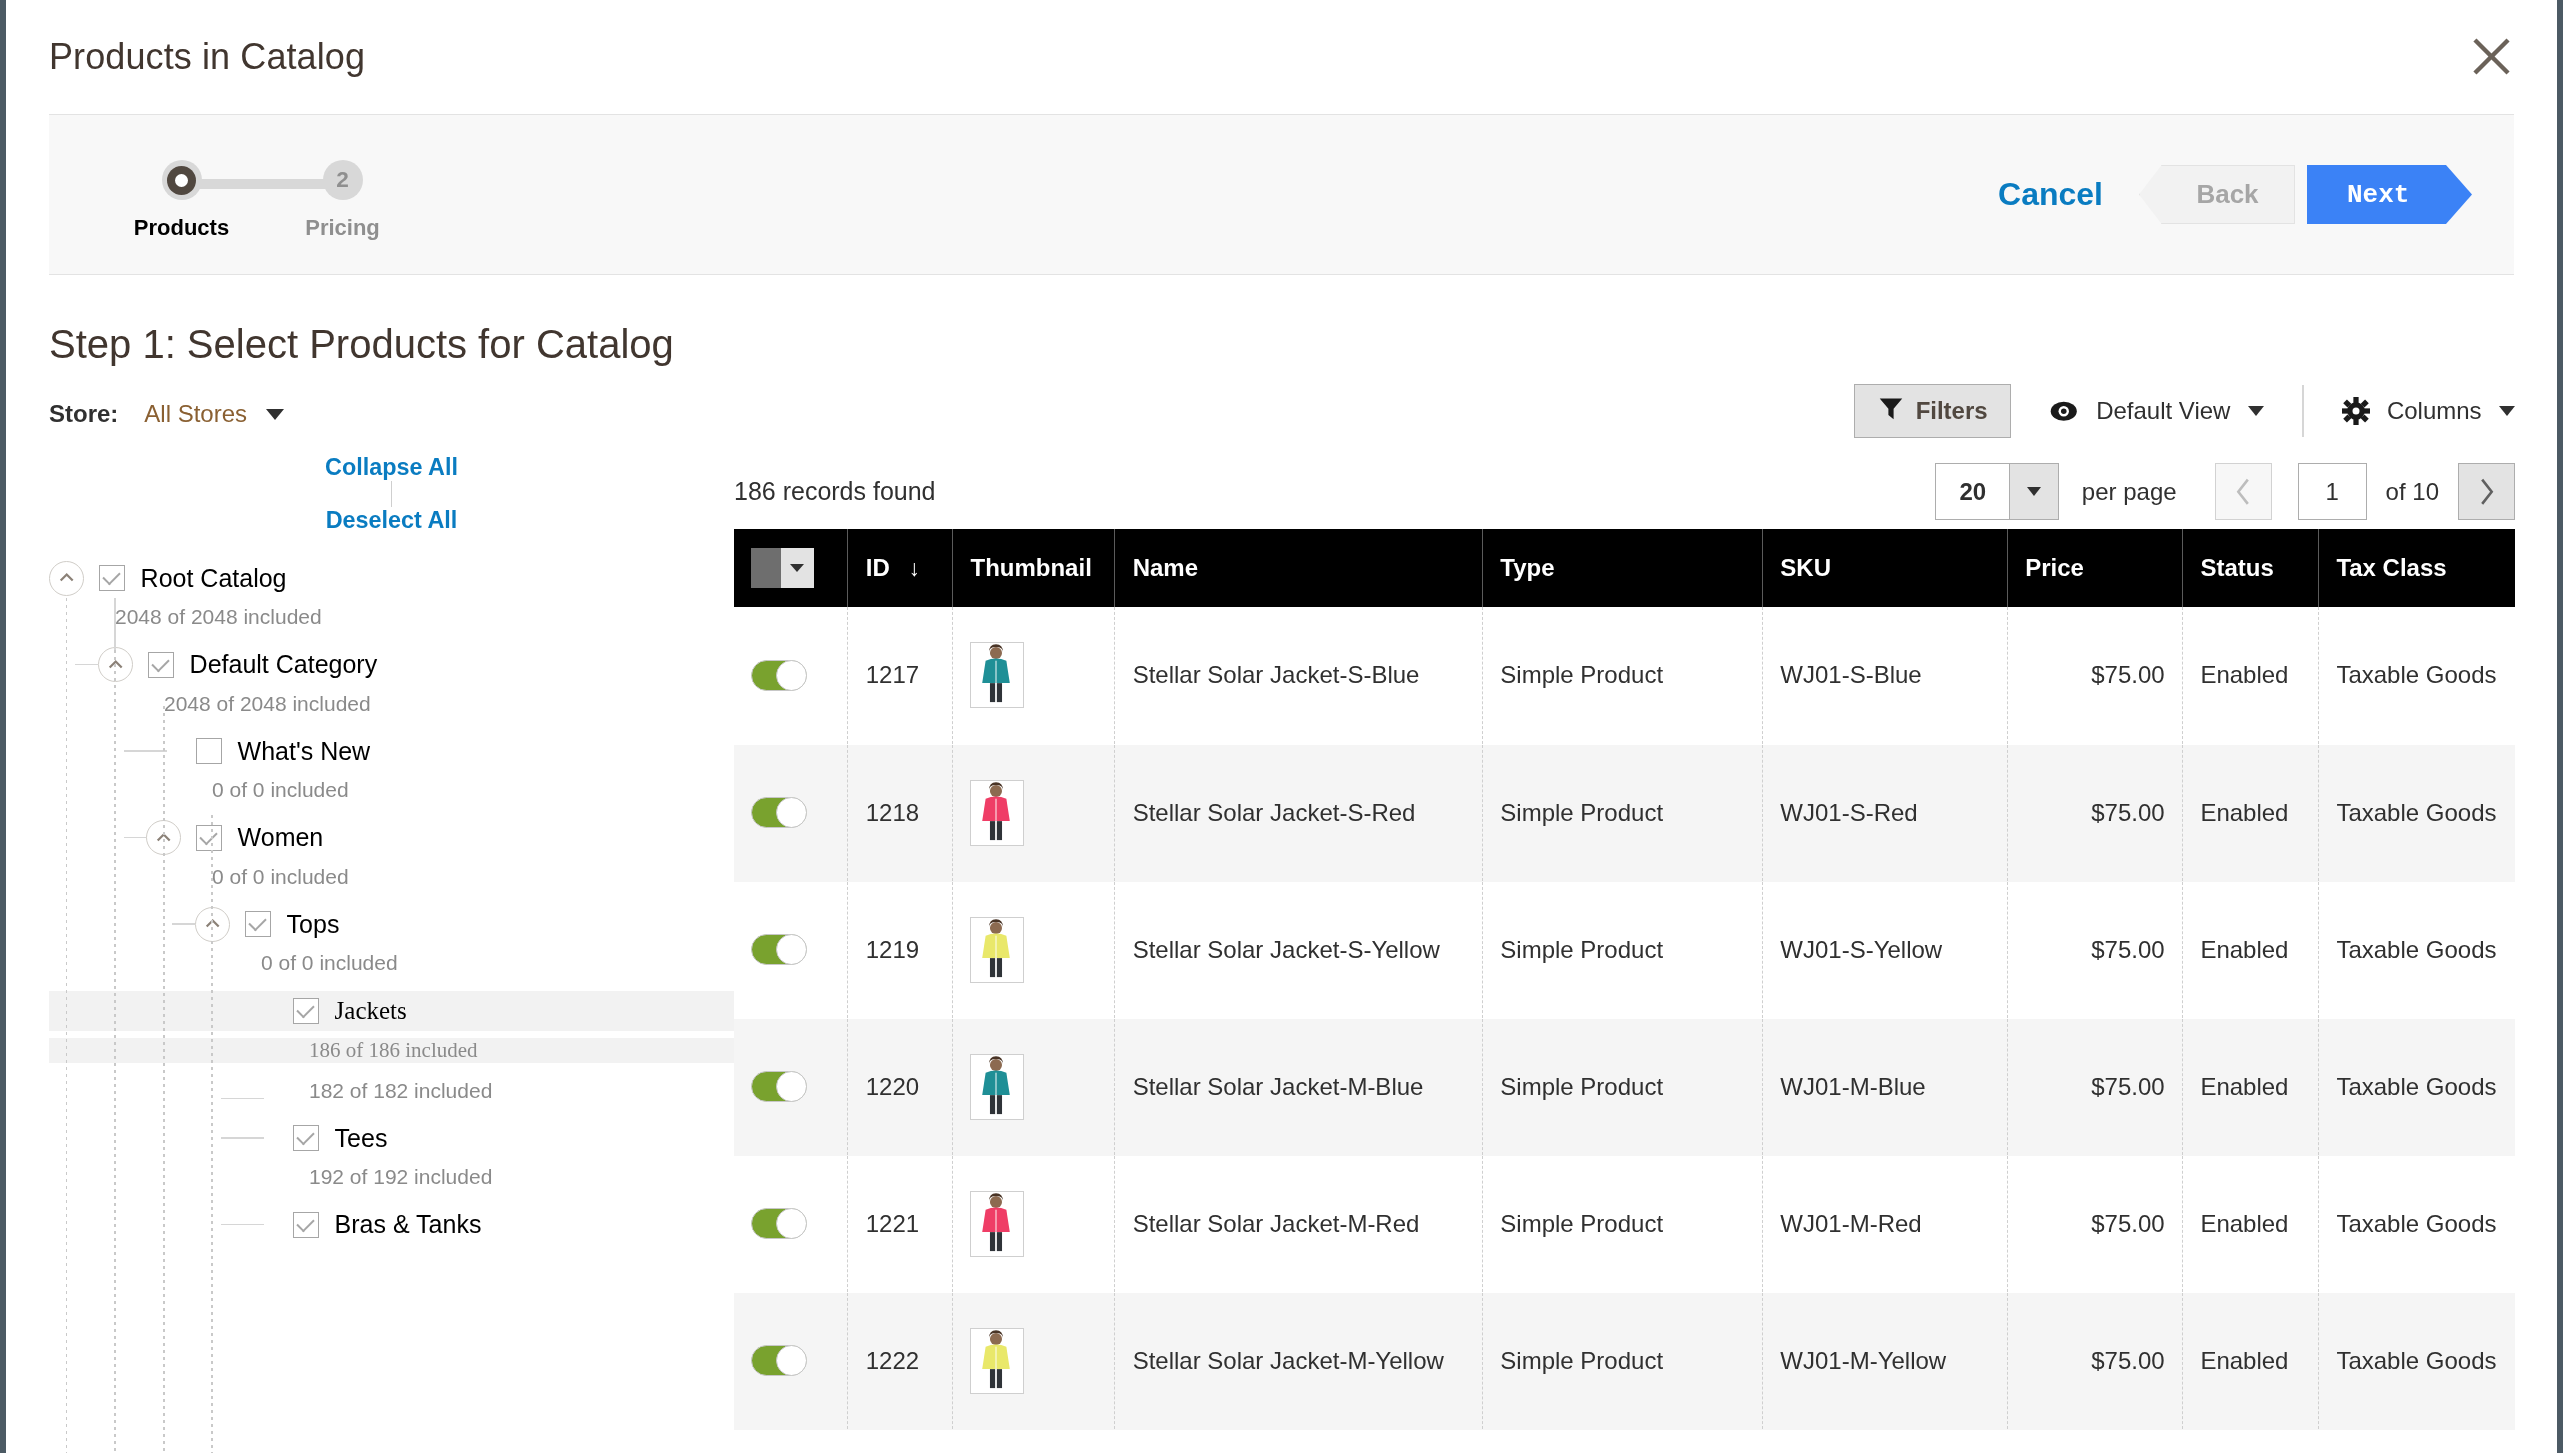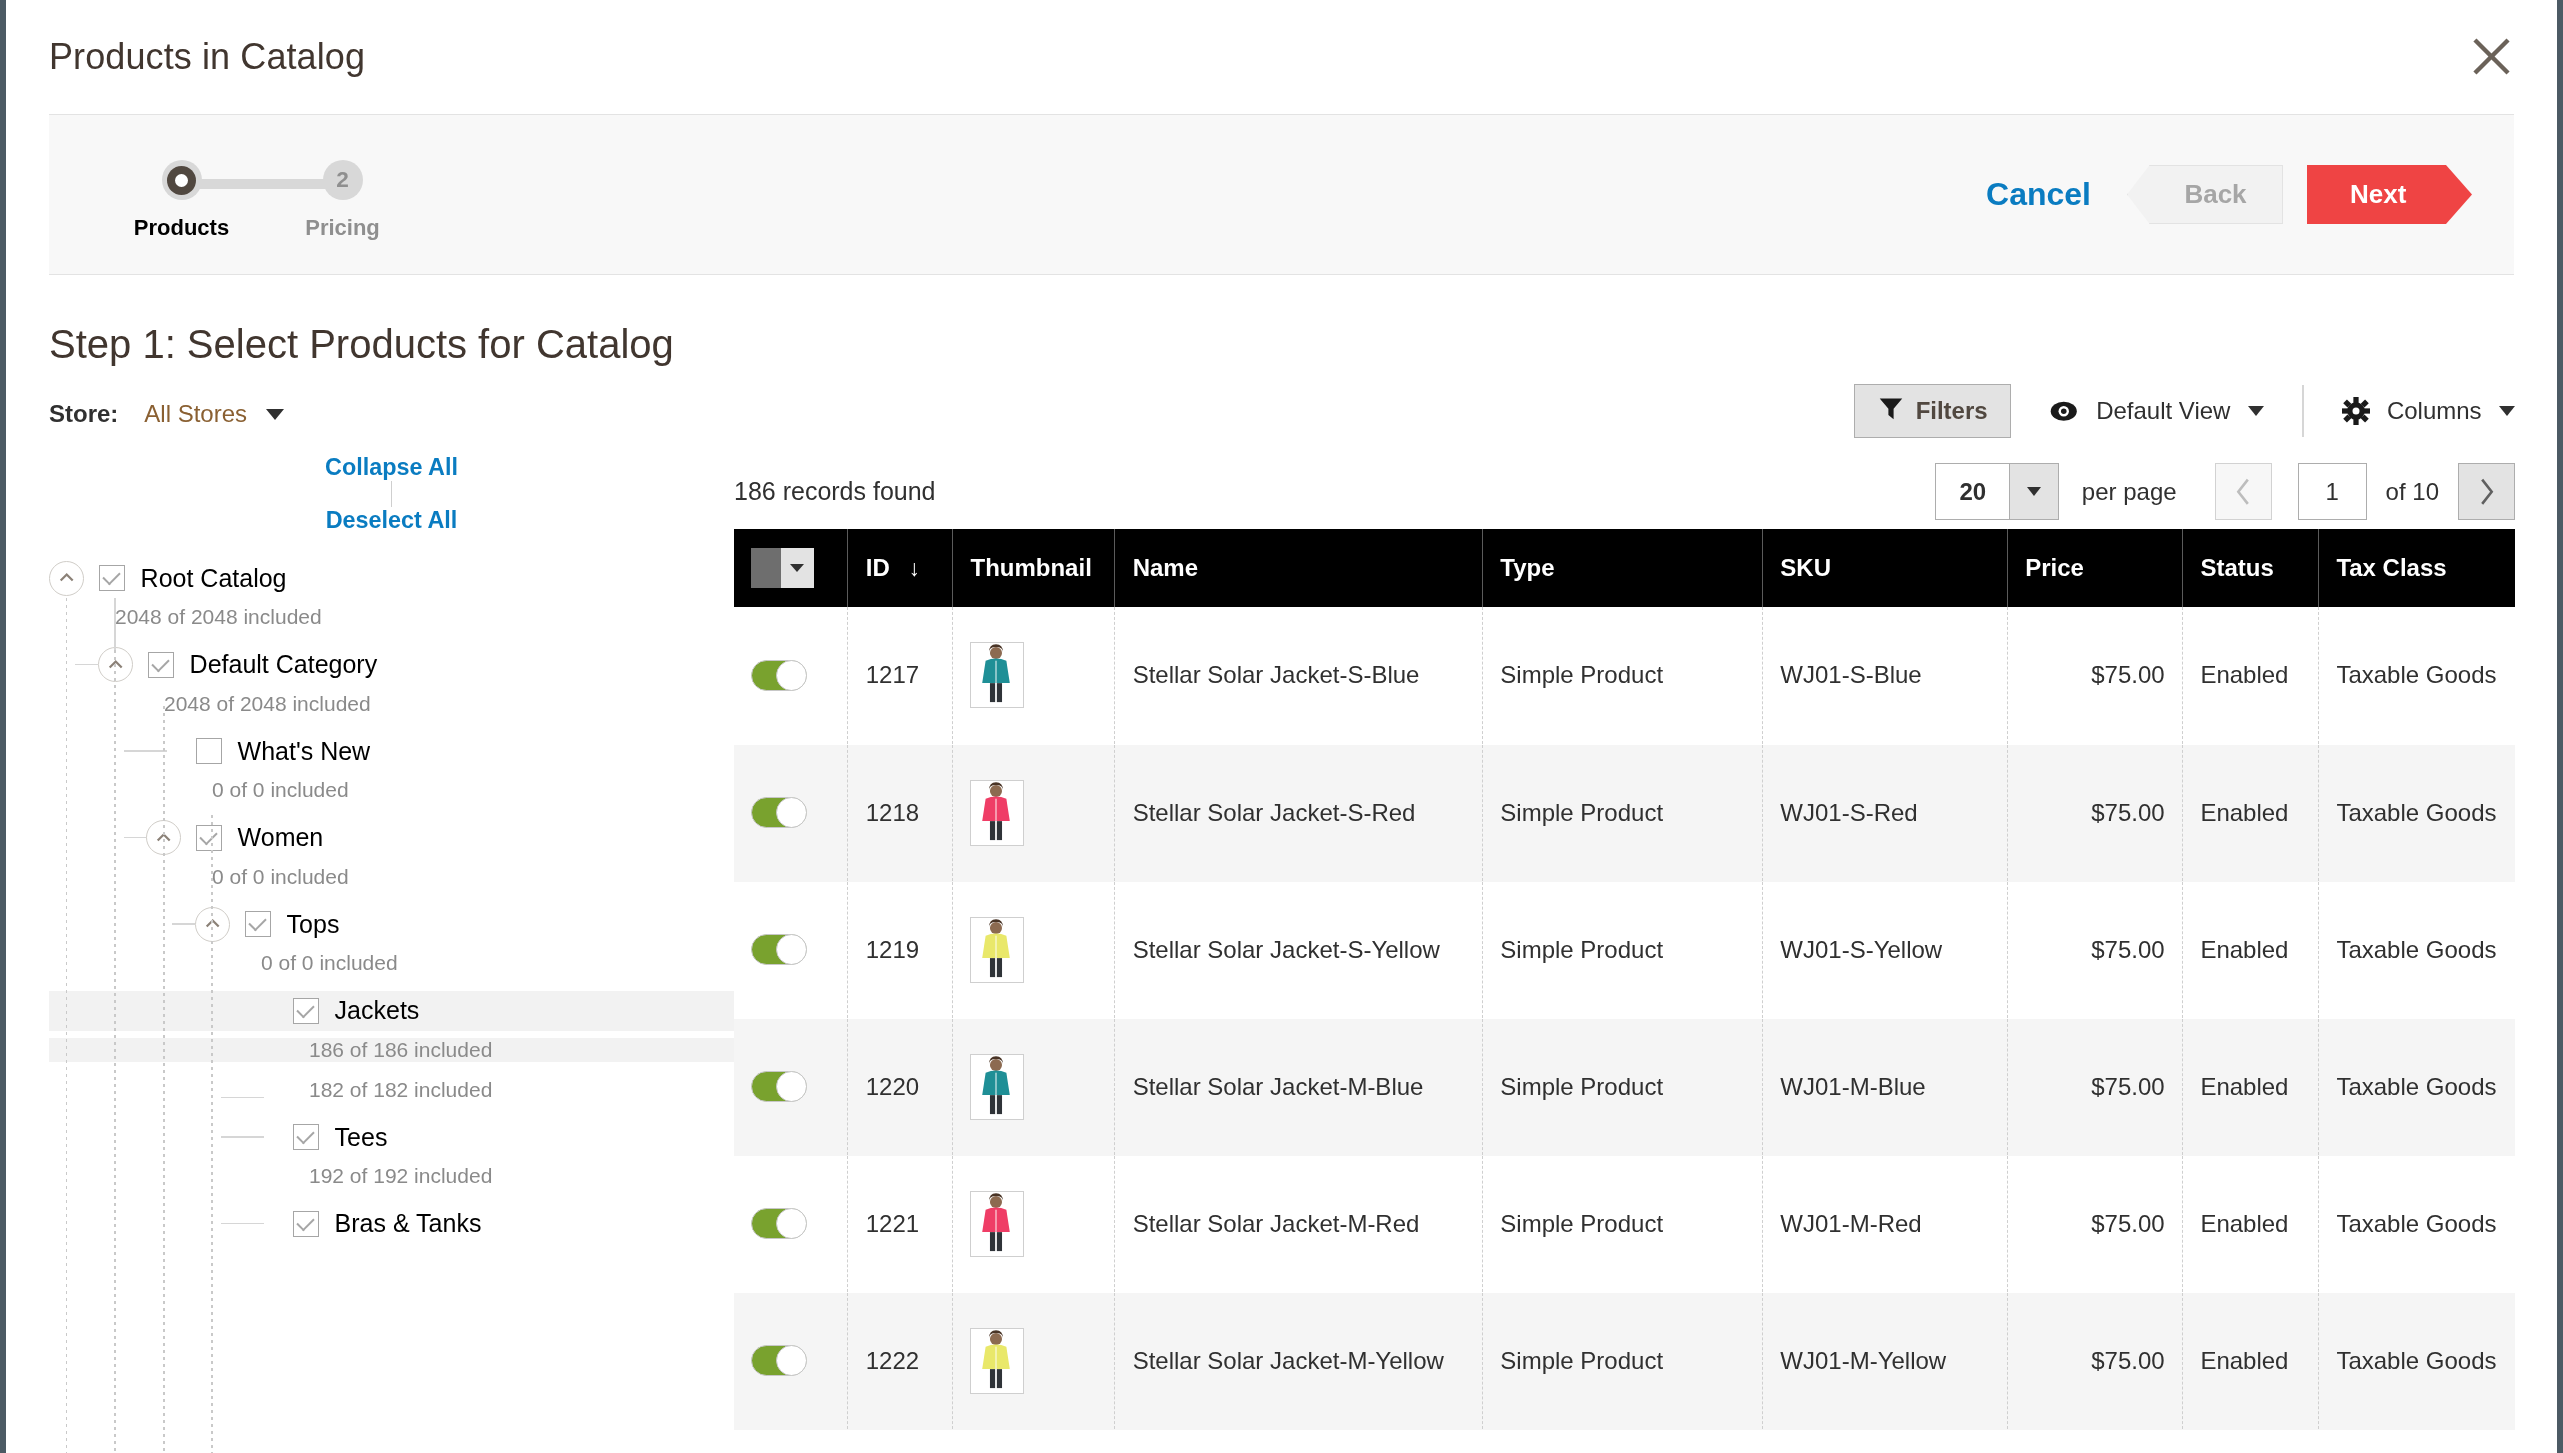--- a/index.html
+++ b/index.html
@@ -93,27 +93,28 @@
   .btn-back {
     background: #f2f2f2;
     color: #a6a6a6;
     width: 156px;
     border: 1.7px solid #e3e3e3;
     clip-path: polygon(22.6px 0, 100% 0, 100% 100%, 22.6px 100%, 0 50%);
     padding-left: 21px;
     cursor: pointer;
   }
   .btn-next {
-    background: #ef4444;
+    background: #3b82f6;
     color: #ffffff;
     width: 165px;
-    margin-left: 24px;
+    margin-left: 12px;
     clip-path: polygon(0 0, calc(100% - 26px) 0, 100% 50%, calc(100% - 26px) 100%, 0 100%);
     padding-right: 22.6px;
     cursor: pointer;
+    font-family: Liberation Mono, monospace;
   }
 
   
   .step-title {
     margin: 47px 0 0 43px;
     font-size: 40px; color: #41362f; font-weight: 400;
   }
 
   .store-row {
     margin: 33px 0 0 43px;
@@ -198,21 +199,21 @@
   }
   .cbox.checked::after {
     content: "";
     display: block;
     width: 14px; height: 7.8px;
     border-left: 2.6px solid #a6a6a6;
     border-bottom: 2.6px solid #a6a6a6;
     transform: rotate(-45deg) translate(0.9px,-1.7px);
   }
   .tnode-label { font-size: 25px; color: #000000; margin-left: 15.6px; white-space: nowrap; }
-  .hl { background: #f2f2f2; }
+  .hl { background: #f2f2f2; font-family: Liberation Serif, serif; }
 
   
   .vline { position: absolute; width: 1.7px; background: #d6d6d6; }
   .vdot  { position: absolute; width: 1.7px;
            background: repeating-linear-gradient(to bottom,#c9c9c9 0 3.5px,transparent 3.5px 7px); }
   .hline { position: absolute; height: 1.7px; background: #d6d6d6; }
 
   
   .grid-panel { flex: 1; padding-right: 42px; }
   .grid-head {

